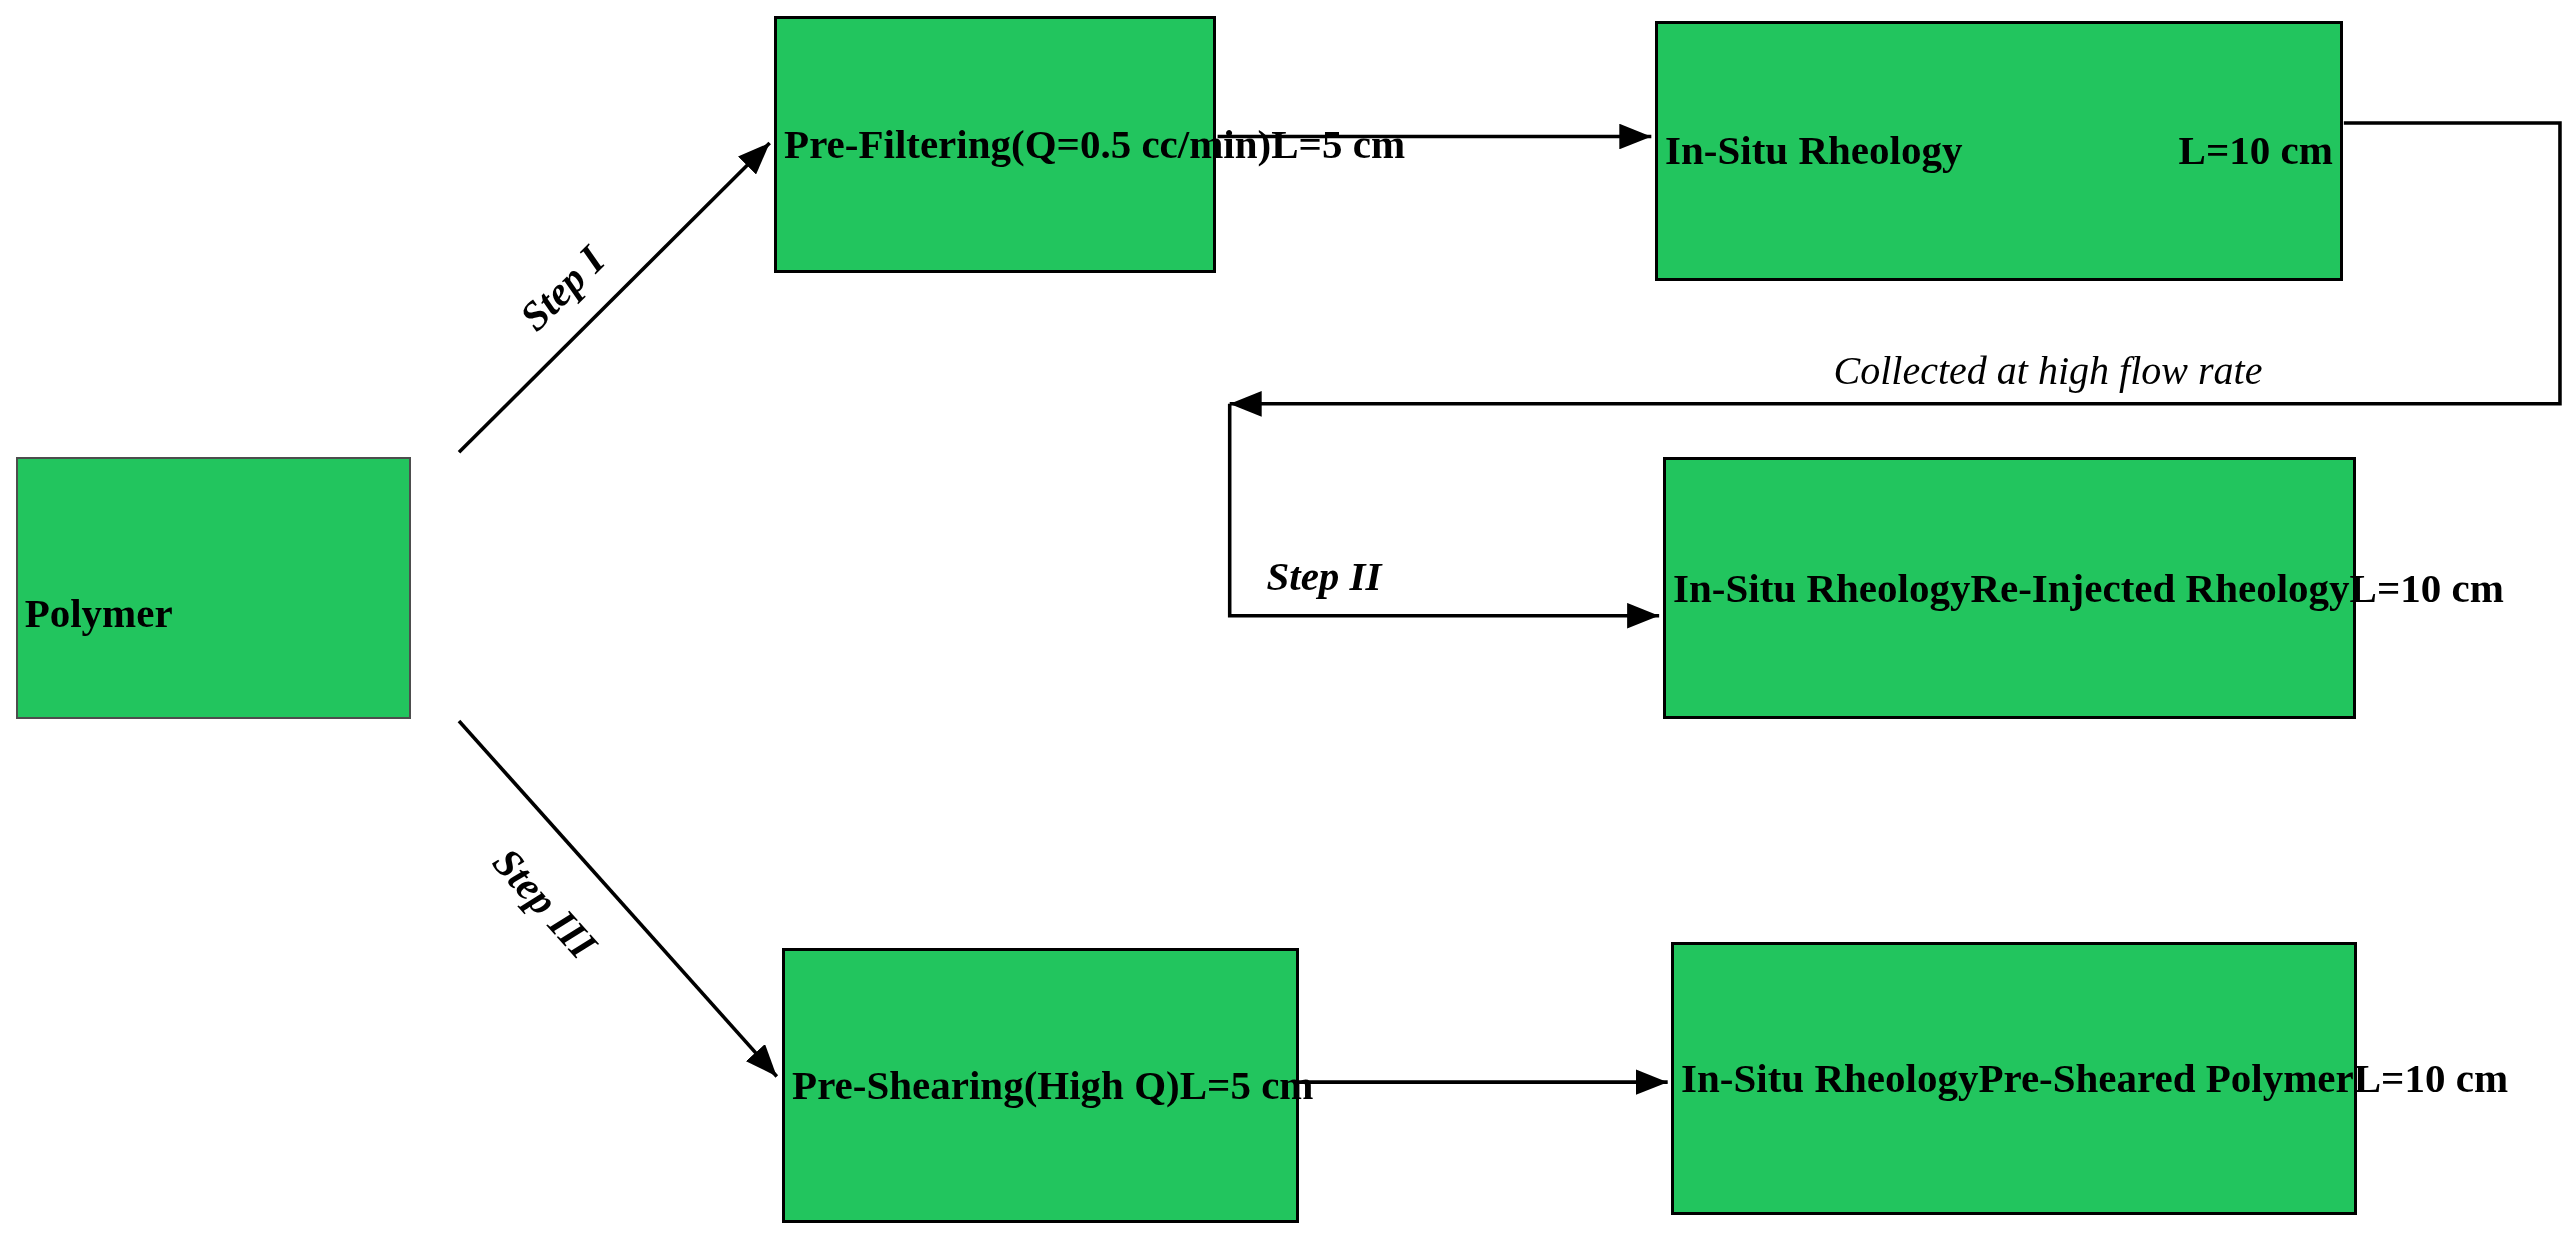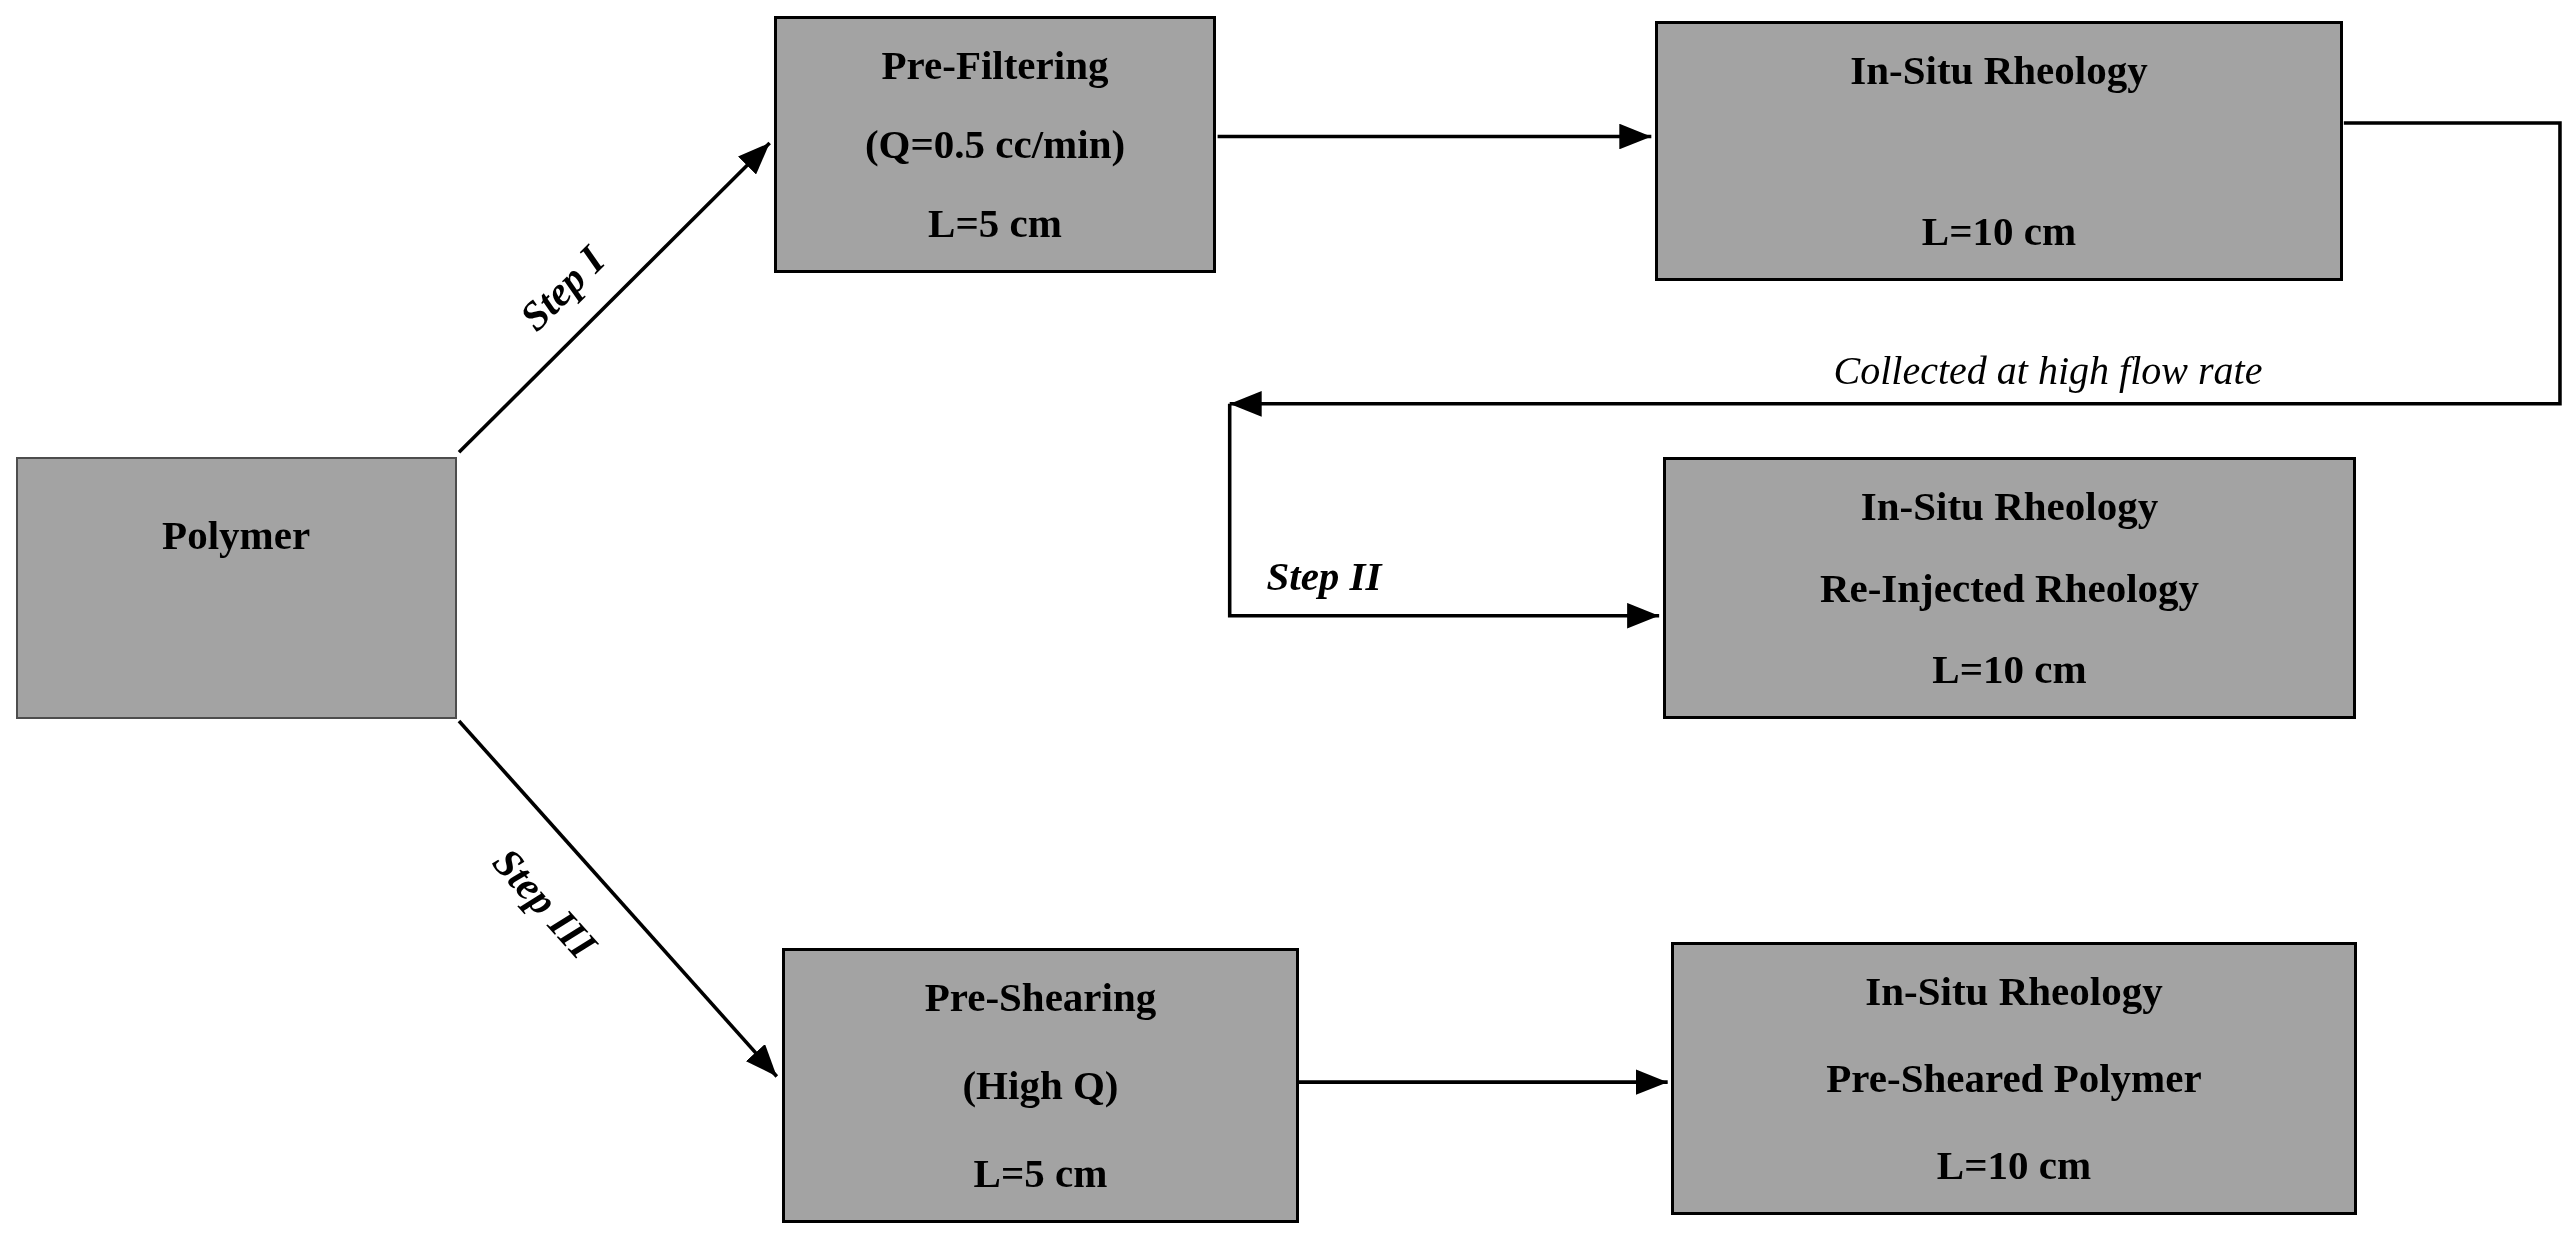--- a/index.html
+++ b/index.html
@@ -20,40 +20,40 @@
     position: absolute;
     left: 0; top: 0;
     width: 2576px;
     height: 1235px;
   }
   .arrows * { pointer-events: none; }
 
   .box {
     position: absolute;
     box-sizing: border-box;
-    background: #a3a3a3;
+    background: #22c55e;
     display: flex;
-    flex-direction: column;
+    flex-direction: row;
     align-items: center;
     text-align: center;
     font-weight: bold;
     font-size: 41px;
   }
   .box .bl {
     line-height: 53px;
     white-space: nowrap;
   }
   .thick {
     border: 3.6px solid #000000;
     justify-content: space-between;
     padding: 20px 7.1px;
   }
 
   #box-polymer {
-    left: 15.6px; top: 457px; width: 441px; height: 262px;
+    left: 15.6px; top: 457px; width: 395px; height: 262px;
     border: 2.1px solid #4d4d4d;
     justify-content: flex-start;
     padding: 50px 7.1px 0;
     gap: 30px;
   }
   #box-prefiltering  { left: 774px; top: 15.6px;   width: 442px; height: 257px; }
   #box-insitu-prefiltered { left: 1655px; top: 20.6px;   width: 688px; height: 260px; }
   #box-insitu-reinjected  { left: 1663px; top: 457px;  width: 693px; height: 262px; }
   #box-preshearing   { left: 782px; top: 948px; width: 517px; height: 275px; }
   #box-insitu-presheared  { left: 1671px; top: 942px; width: 686px; height: 273px; }

